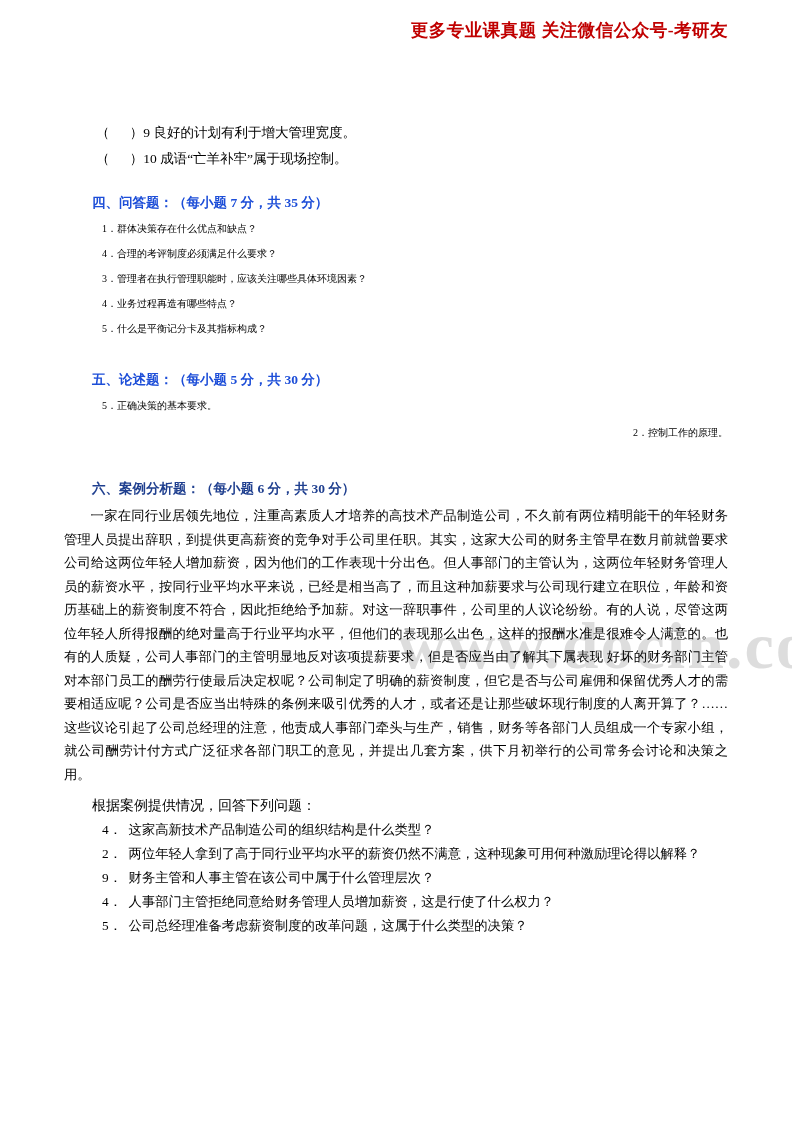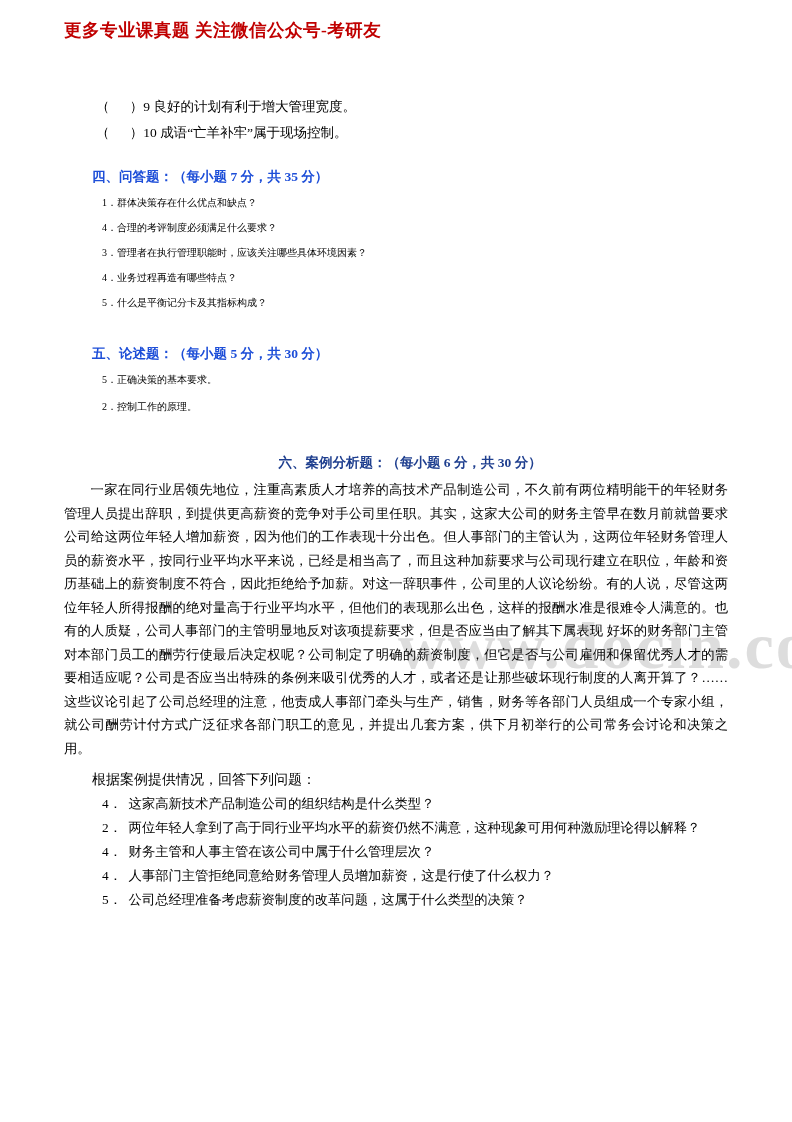--- a/index.html
+++ b/index.html
@@ -16,30 +16,30 @@
     overflow: hidden;
   }
   .page {
     position: relative;
     width: 792px;
     height: 1122px;
     box-sizing: border-box;
     padding: 0 64px;
   }
   .banner {
-    text-align: left;
+    text-align: right;
     color: #c00000;
     font-weight: bold;
     font-size: 17.5px;
     letter-spacing: 0.5px;
     padding-top: 18px;
     font-family: "Liberation Serif", serif;
   }
   .body-area {
-    margin-top: 52px;
+    margin-top: 78px;
     position: relative;
     z-index: 2;
   }
   .tf-line {
     font-size: 13.5px;
     line-height: 26px;
     margin-left: 32px;
     white-space: pre;
   }
   .section-head {
@@ -124,28 +124,28 @@
 
     <div class="section-head">四、问答题：（每小题 7 分，共 35 分）</div>
     <div class="q-line">1．群体决策存在什么优点和缺点？</div>
     <div class="q-line">4．合理的考评制度必须满足什么要求？</div>
     <div class="q-line">3．管理者在执行管理职能时，应该关注哪些具体环境因素？</div>
     <div class="q-line">4．业务过程再造有哪些特点？</div>
     <div class="q-line">5．什么是平衡记分卡及其指标构成？</div>
 
     <div class="section-head" style="margin-top:30px;">五、论述题：（每小题 5 分，共 30 分）</div>
     <div class="q-line">5．正确决策的基本要求。</div>
-    <div class="q-line" style="line-height:30px;">2．控制工作的原理。</div>
+    <div class="q-line" style="line-height:30px;text-align:right;">2．控制工作的原理。</div>
 
-    <div class="case-head" style="margin-top:32px;text-align:center;">六、案例分析题：（每小题 6 分，共 30 分）</div>
+    <div class="case-head" style="margin-top:32px;">六、案例分析题：（每小题 6 分，共 30 分）</div>
 
     <p class="para">一家在同行业居领先地位，注重高素质人才培养的高技术产品制造公司，不久前有两位精明能干的年轻财务管理人员提出辞职，到提供更高薪资的竞争对手公司里任职。其实，这家大公司的财务主管早在数月前就曾要求公司给这两位年轻人增加薪资，因为他们的工作表现十分出色。但人事部门的主管认为，这两位年轻财务管理人员的薪资水平，按同行业平均水平来说，已经是相当高了，而且这种加薪要求与公司现行建立在职位，年龄和资历基础上的薪资制度不符合，因此拒绝给予加薪。对这一辞职事件，公司里的人议论纷纷。有的人说，尽管这两位年轻人所得报酬的绝对量高于行业平均水平，但他们的表现那么出色，这样的报酬水准是很难令人满意的。也有的人质疑，公司人事部门的主管明显地反对该项提薪要求，但是否应当由了解其下属表现 好坏的财务部门主管对本部门员工的酬劳行使最后决定权呢？公司制定了明确的薪资制度，但它是否与公司雇佣和保留优秀人才的需要相适应呢？公司是否应当出特殊的条例来吸引优秀的人才，或者还是让那些破坏现行制度的人离开算了？……这些议论引起了公司总经理的注意，他责成人事部门牵头与生产，销售，财务等各部门人员组成一个专家小组，就公司酬劳计付方式广泛征求各部门职工的意见，并提出几套方案，供下月初举行的公司常务会讨论和决策之用。</p>
 
     <div class="sub-head">根据案例提供情况，回答下列问题：</div>
 
     <div class="num-item">4．  这家高新技术产品制造公司的组织结构是什么类型？</div>
     <div class="num-item">2．  两位年轻人拿到了高于同行业平均水平的薪资仍然不满意，这种现象可用何种激励理论得以解释？</div>
-    <div class="num-item">4．  财务主管和人事主管在该公司中属于什么管理层次？</div>
+    <div class="num-item">9．  财务主管和人事主管在该公司中属于什么管理层次？</div>
     <div class="num-item">4．  人事部门主管拒绝同意给财务管理人员增加薪资，这是行使了什么权力？</div>
     <div class="num-item">5．  公司总经理准备考虑薪资制度的改革问题，这属于什么类型的决策？</div>
 
   </div>
 </div>
 
 </body></html>

